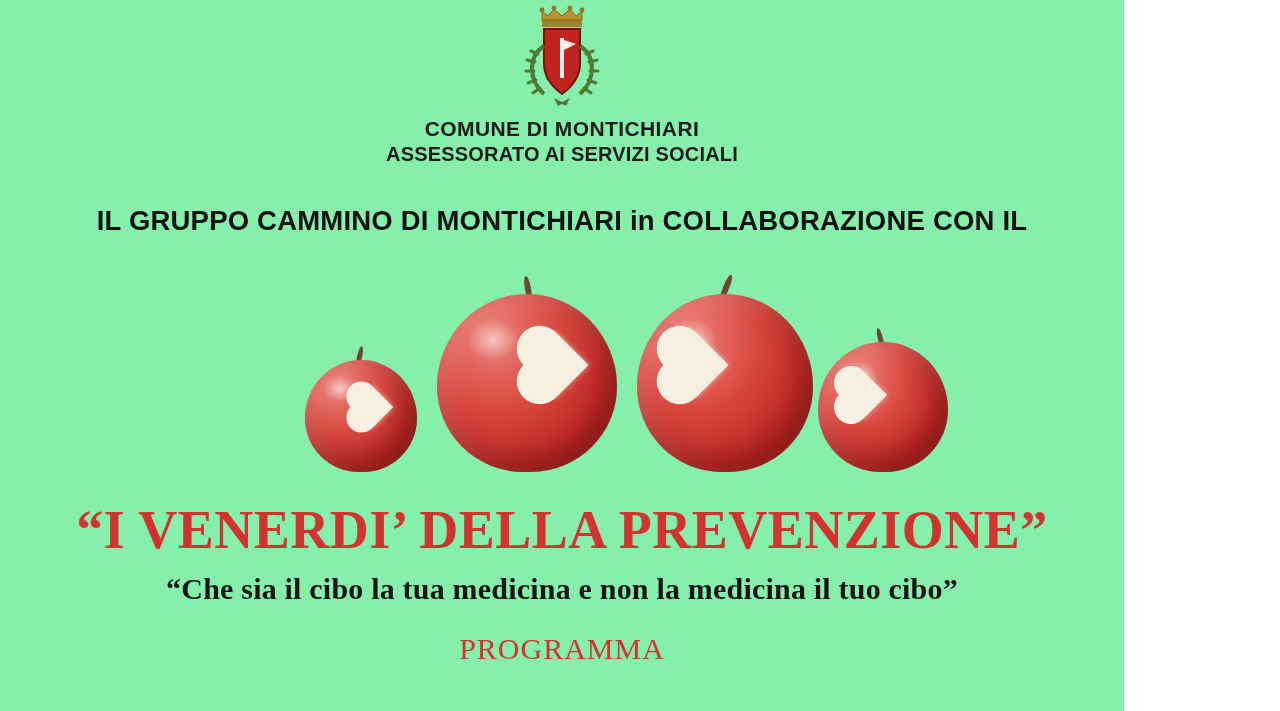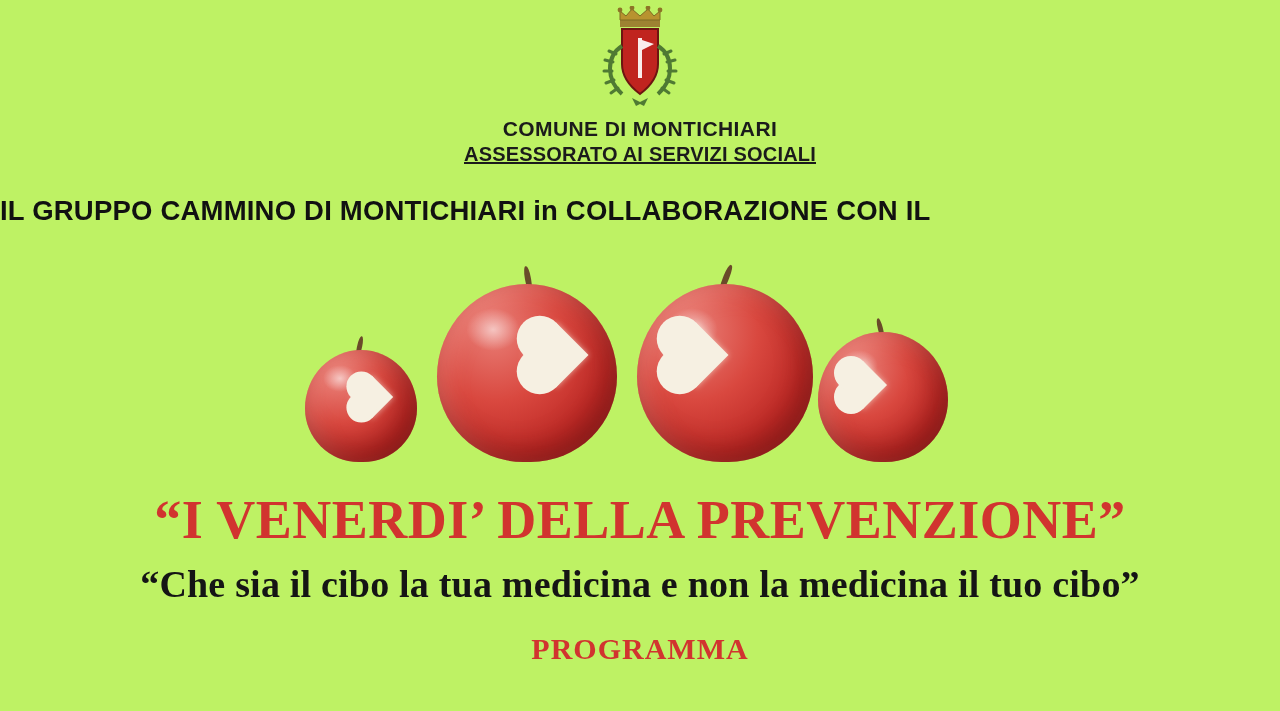--- a/index.html
+++ b/index.html
@@ -8,24 +8,24 @@
   }
   body {
     width: 1280px;
     height: 711px;
     background: #ffffff;
     font-family: "Liberation Sans", sans-serif;
     overflow: hidden;
     position: relative;
   }
   .poster {
-    width: 1280px;
+    width: 1124px;
     height: 711px;
     position: relative;
-    background: #bef264;
+    background: #86efac;
   }
 
   
   .crest-wrap {
     width: 100%;
     display: flex;
     justify-content: center;
     padding-top: 6px;
   }
   .crest {
@@ -47,26 +47,25 @@
     color: #1b1b1b;
     line-height: 1.25;
   }
   .comune-line2 {
     font-family: "Liberation Sans", sans-serif;
     font-weight: bold;
     font-size: 20px;
     letter-spacing: 0.2px;
     color: #1b1b1b;
     line-height: 1.25;
-    text-decoration: underline;
   }
 
   .proposal {
-    text-align: left;
-    margin-top: 26px;
+    text-align: center;
+    margin-top: 36px;
     font-family: "Liberation Sans", sans-serif;
     font-weight: bold;
     color: #111111;
     font-size: 27.5px;
     line-height: 1.32;
     letter-spacing: 0.2px;
   }
   .proposal .lower {
     text-transform: none;
   }
@@ -130,29 +129,29 @@
     font-size: 54px;
     color: #d1342f;
     letter-spacing: 0.5px;
     line-height: 1.05;
   }
   .subtitle {
     text-align: center;
     margin-top: 14px;
     font-family: "Liberation Serif", serif;
     font-weight: bold;
-    font-size: 38px;
+    font-size: 30px;
     color: #151515;
     letter-spacing: 0.2px;
   }
   .programma {
     text-align: center;
     margin-top: 26px;
     font-family: "Liberation Serif", serif;
-    font-weight: bold;
+    font-weight: normal;
     font-size: 30px;
     color: #d1342f;
     letter-spacing: 1px;
   }
 </style>
 </head>
 <body>
 
 <div class="poster">
 

